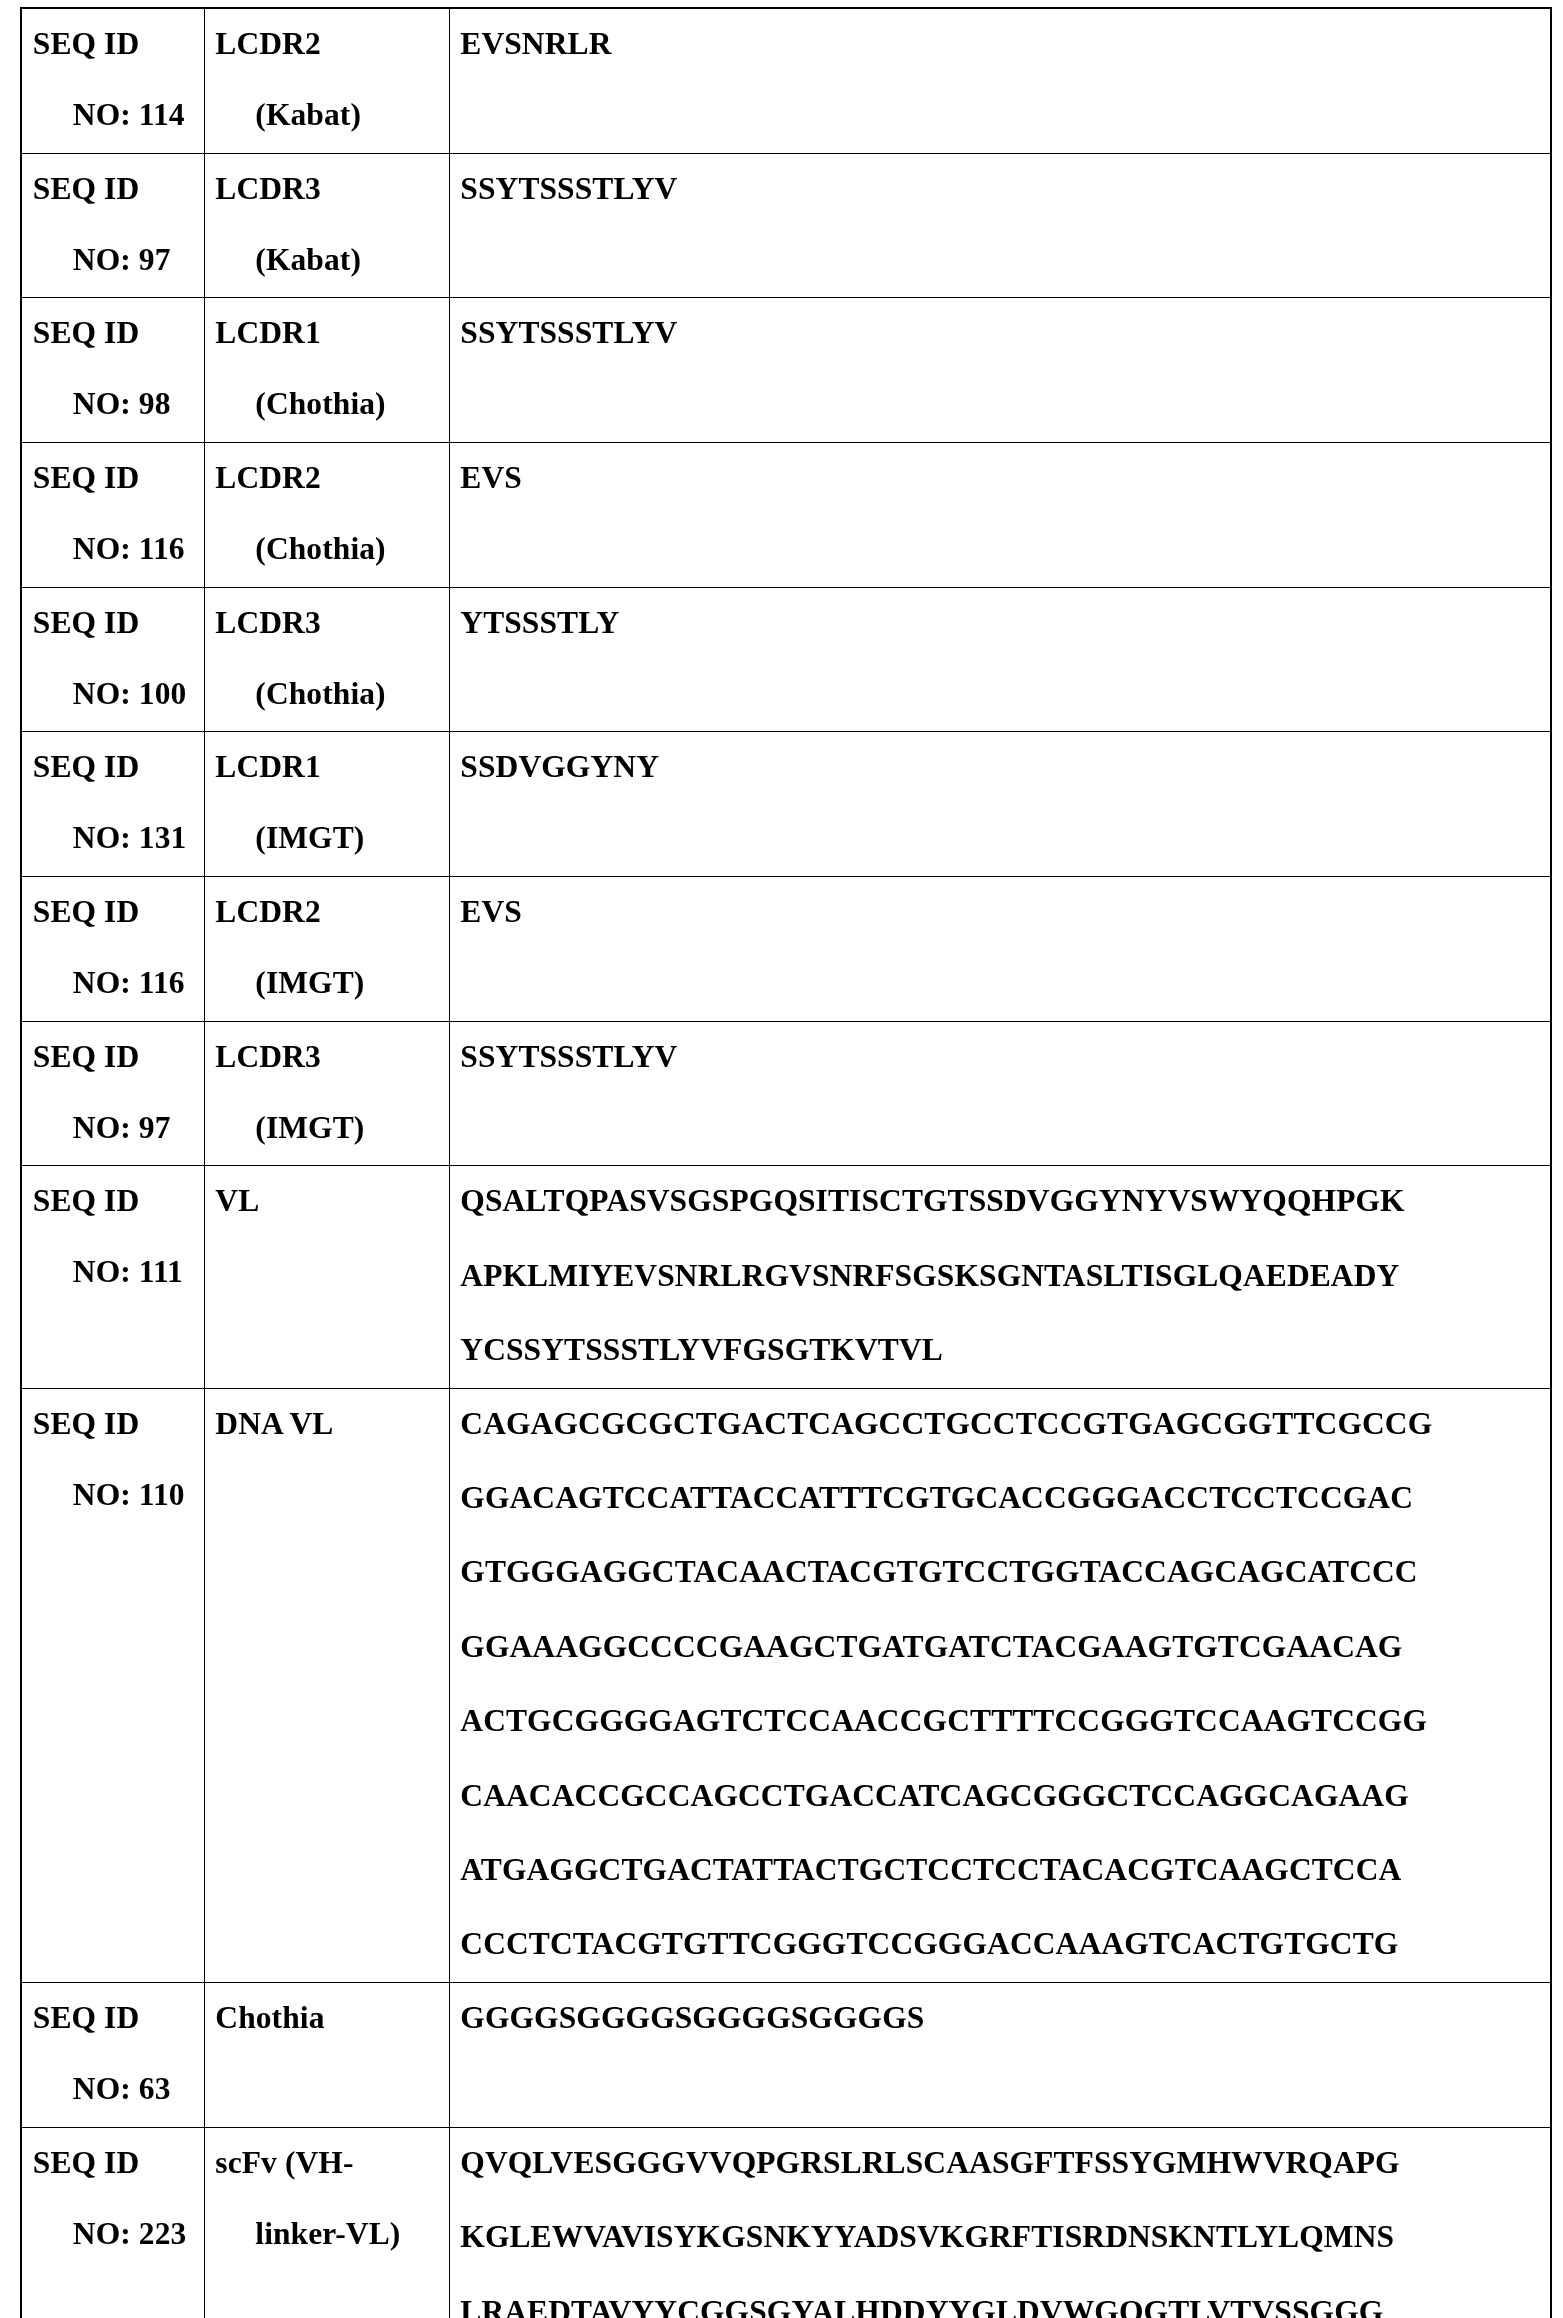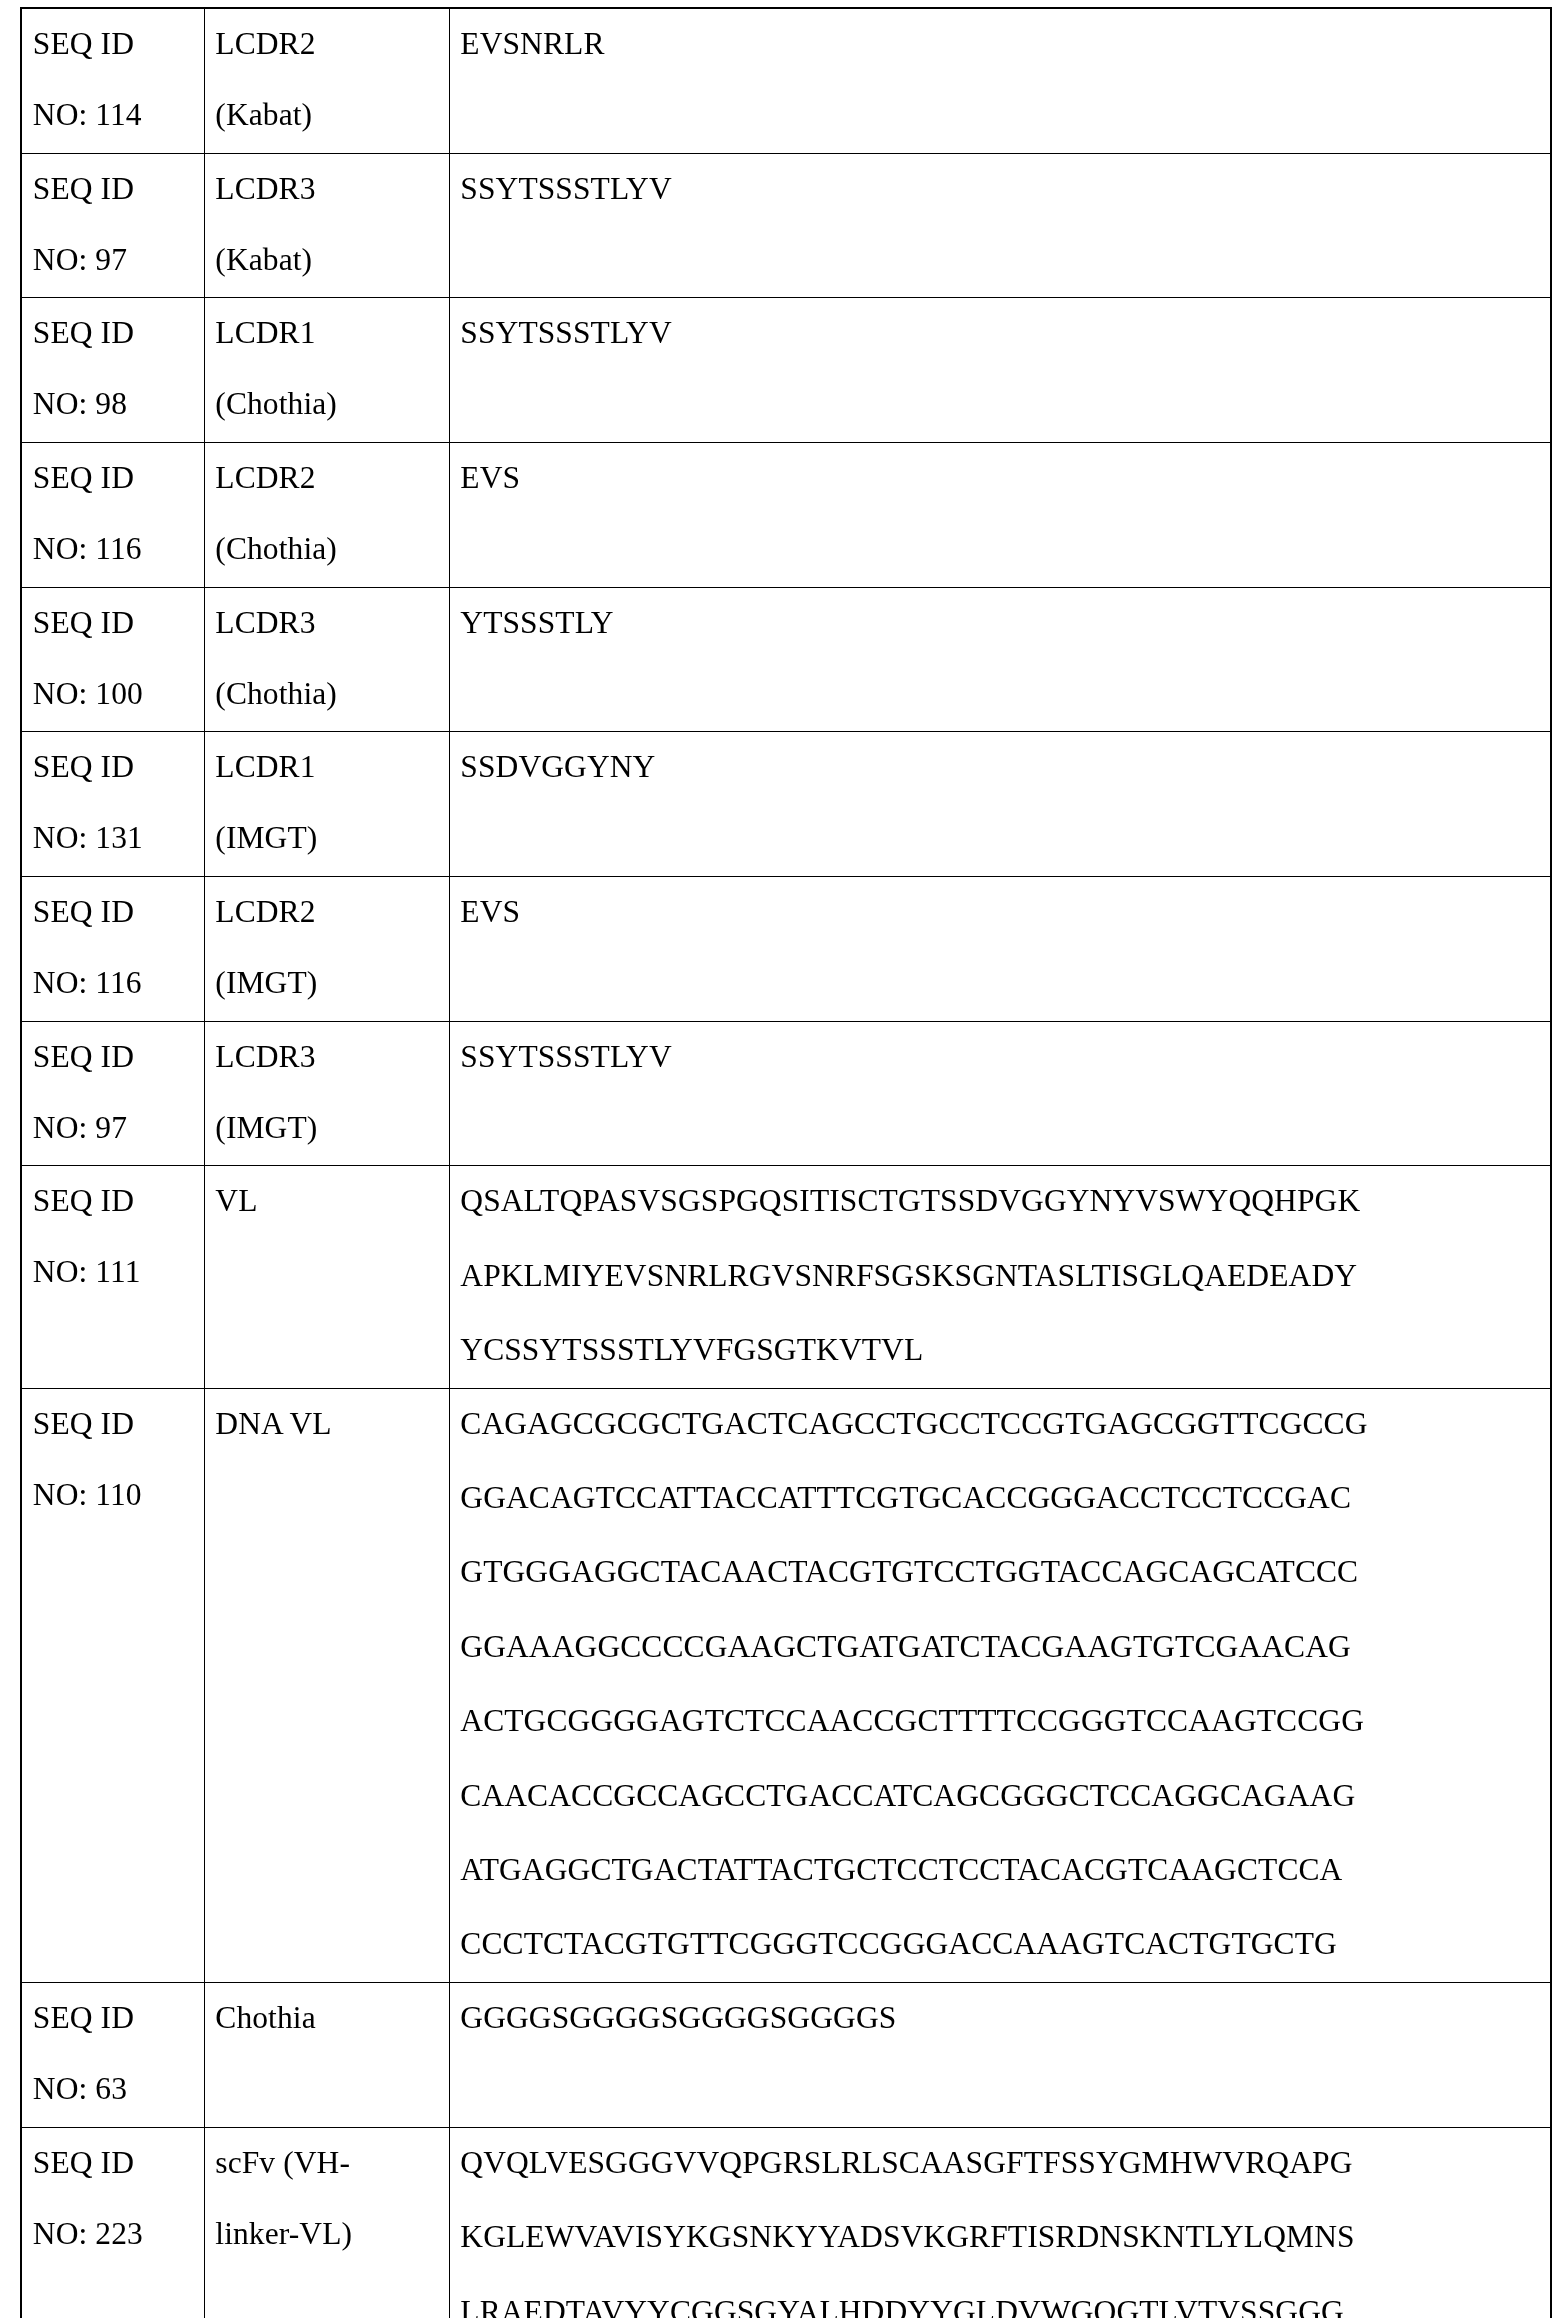--- a/index.html
+++ b/index.html
@@ -13,20 +13,21 @@
     font-family: "Liberation Serif", "DejaVu Serif", serif;
     color: #000000;
     overflow: hidden;
   }
   .page {
     position: relative;
     width: 1272px;
     height: 2319px;
     box-sizing: border-box;
     padding: 7.2px 0 0 20px;
+    font-weight: bold;
   }
   table.seq-table {
     border-collapse: collapse;
     table-layout: fixed;
     width: 1530px;
     border: 2.7px solid #000;
   }
   table.seq-table td {
     border: 1.8px solid #000;
     vertical-align: top;
@@ -43,20 +44,21 @@
   .idcell .line1,
   .idcell .line2,
   .labelcell .line1,
   .labelcell .line2 {
     display: block;
     white-space: nowrap;
   }
   .idcell .line2,
   .labelcell .line2 {
     margin-top: 20px;
+    margin-left: 40px;
   }
   .seqcell .sline {
     display: block;
     white-space: nowrap;
     margin-bottom: 23.4px;
   }
   .seqcell .sline:last-child { margin-bottom: 0; }
   .pad-short { padding-bottom: 56px; }
 </style>
 </head>

